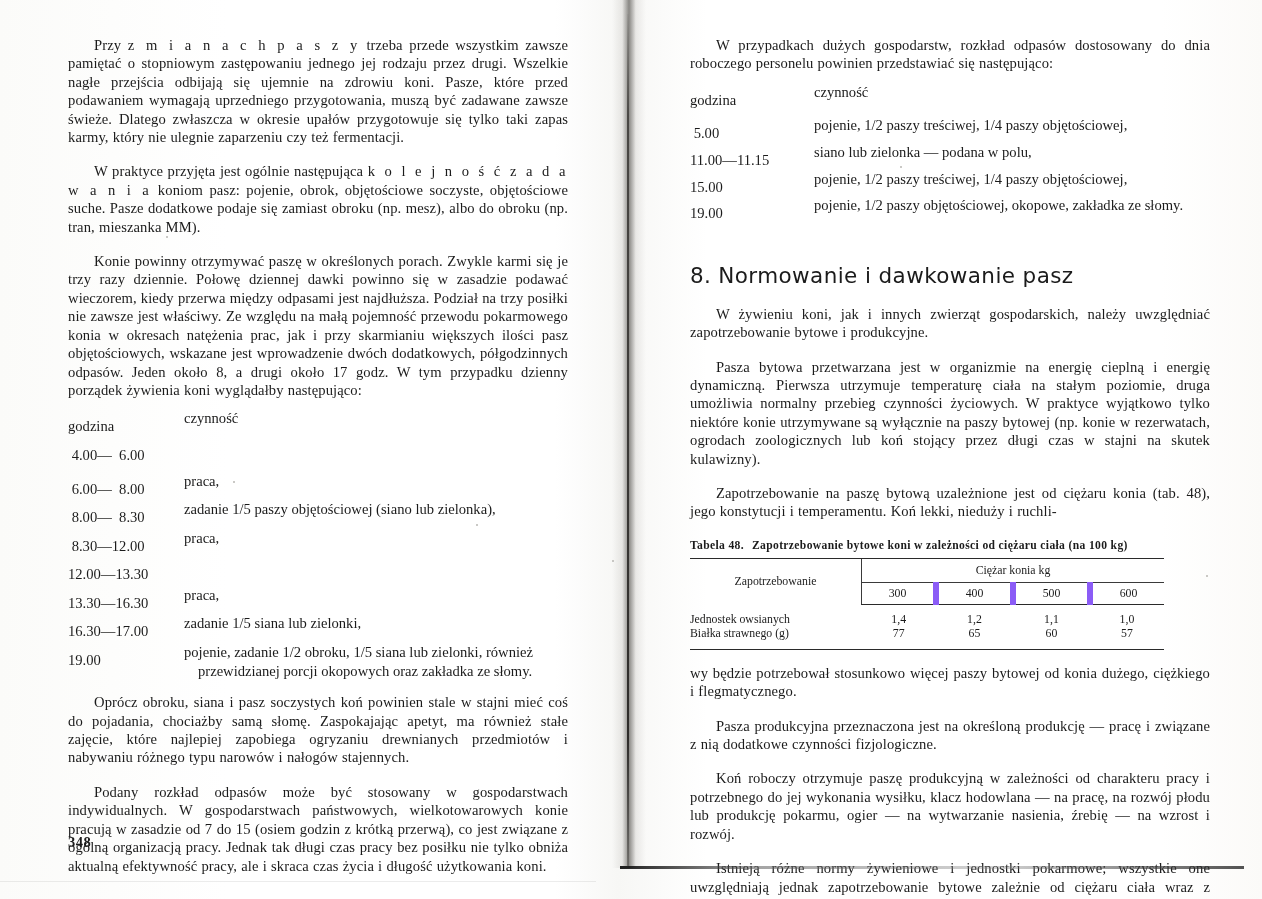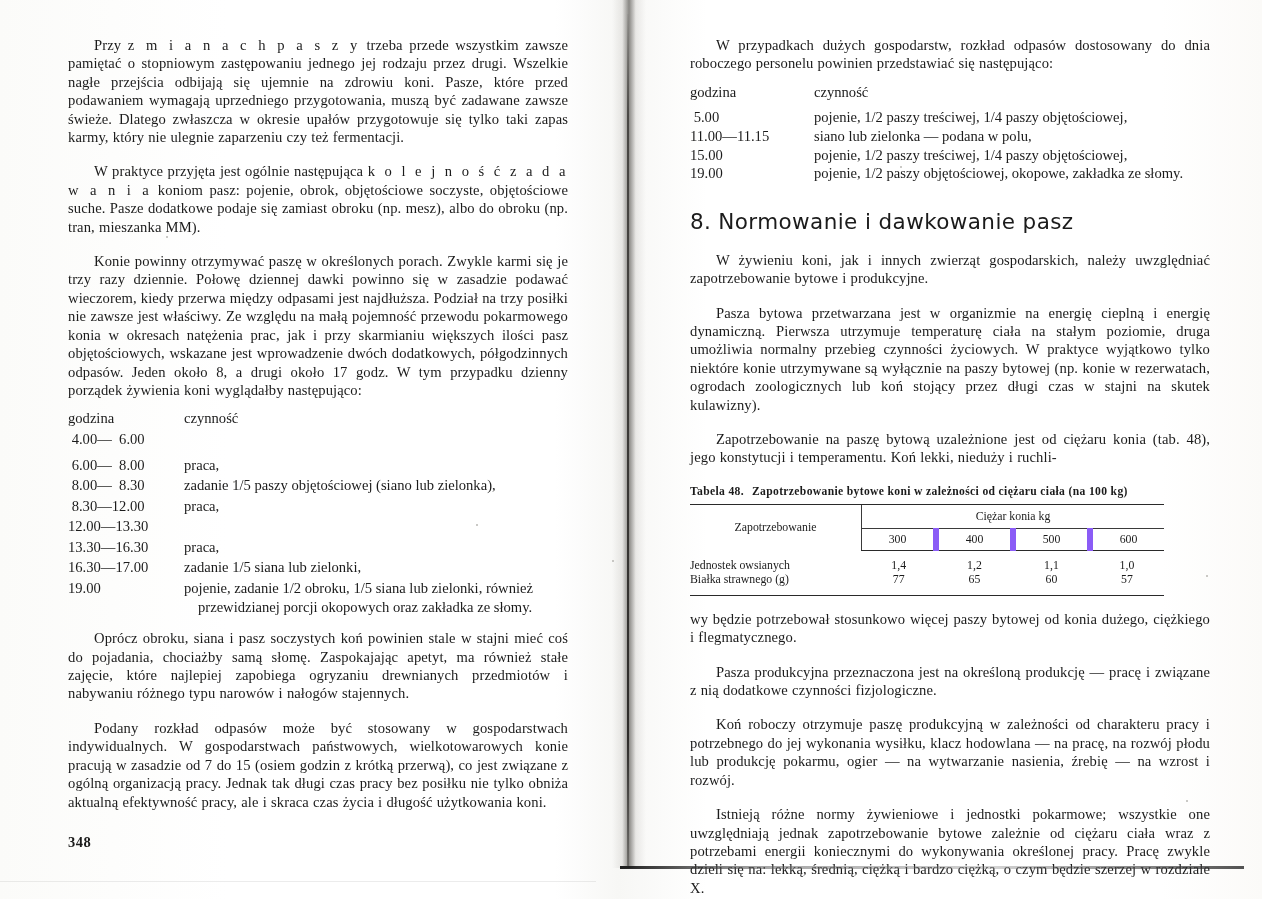--- a/index.html
+++ b/index.html
@@ -121,20 +121,21 @@
   }
   .sched-head, .sched-row {
     display: flex;
     align-items: flex-start;
   }
   .sched-head { margin-bottom: 2px; }
   .sched-head .col-time, .sched-row .col-time {
     flex: 0 0 auto;
     white-space: pre;
     font-variant-numeric: tabular-nums;
+    margin-top: 8px;
   }
   .sched-head .col-act, .sched-row .col-act {
     flex: 1 1 auto;
   }
   .sched-row .col-act .cont {
     display: block;
     text-indent: 0;
     padding-left: 14px;
   }
 
@@ -325,21 +326,21 @@
         <div class="sched-row">
           <div class="col-time">15.00</div>
           <div class="col-act">pojenie, 1/2 paszy treściwej, 1/4 paszy objętościowej,</div>
         </div>
         <div class="sched-row">
           <div class="col-time">19.00</div>
           <div class="col-act">pojenie, 1/2 paszy objętościowej, okopowe, zakładka ze słomy.</div>
         </div>
       </div>
 
-      <h2 class="section-heading" style="margin-top:26px;"><span class="num">8.</span><span>Normowanie  i  dawkowanie  pasz</span></h2>
+      <h2 class="section-heading" style="margin-top:40px;"><span class="num">8.</span><span>Normowanie  i  dawkowanie  pasz</span></h2>
 
       <p class="para">W żywieniu koni, jak i innych zwierząt gospodarskich, należy uwzględniać zapotrzebowanie bytowe i produkcyjne.</p>
       <p class="para">Pasza bytowa przetwarzana jest w organizmie na energię cieplną i energię dynamiczną. Pierwsza utrzymuje temperaturę ciała na stałym poziomie, druga umożliwia normalny przebieg czynności życiowych. W praktyce wyjątkowo tylko niektóre konie utrzymywane są wyłącznie na paszy bytowej (np. konie w rezerwatach, ogrodach zoologicznych lub koń stojący przez długi czas w stajni na skutek kulawizny).</p>
       <p class="para">Zapotrzebowanie na paszę bytową uzależnione jest od ciężaru konia (tab. 48), jego konstytucji i temperamentu. Koń lekki, nieduży i ruchli-</p>
 
       <div class="table-caption"><span class="tno">Tabela 48.</span><span>Zapotrzebowanie bytowe koni w zależności od ciężaru ciała (na 100 kg)</span></div>
 
       <table class="t48">
         <thead>
           <tr>

